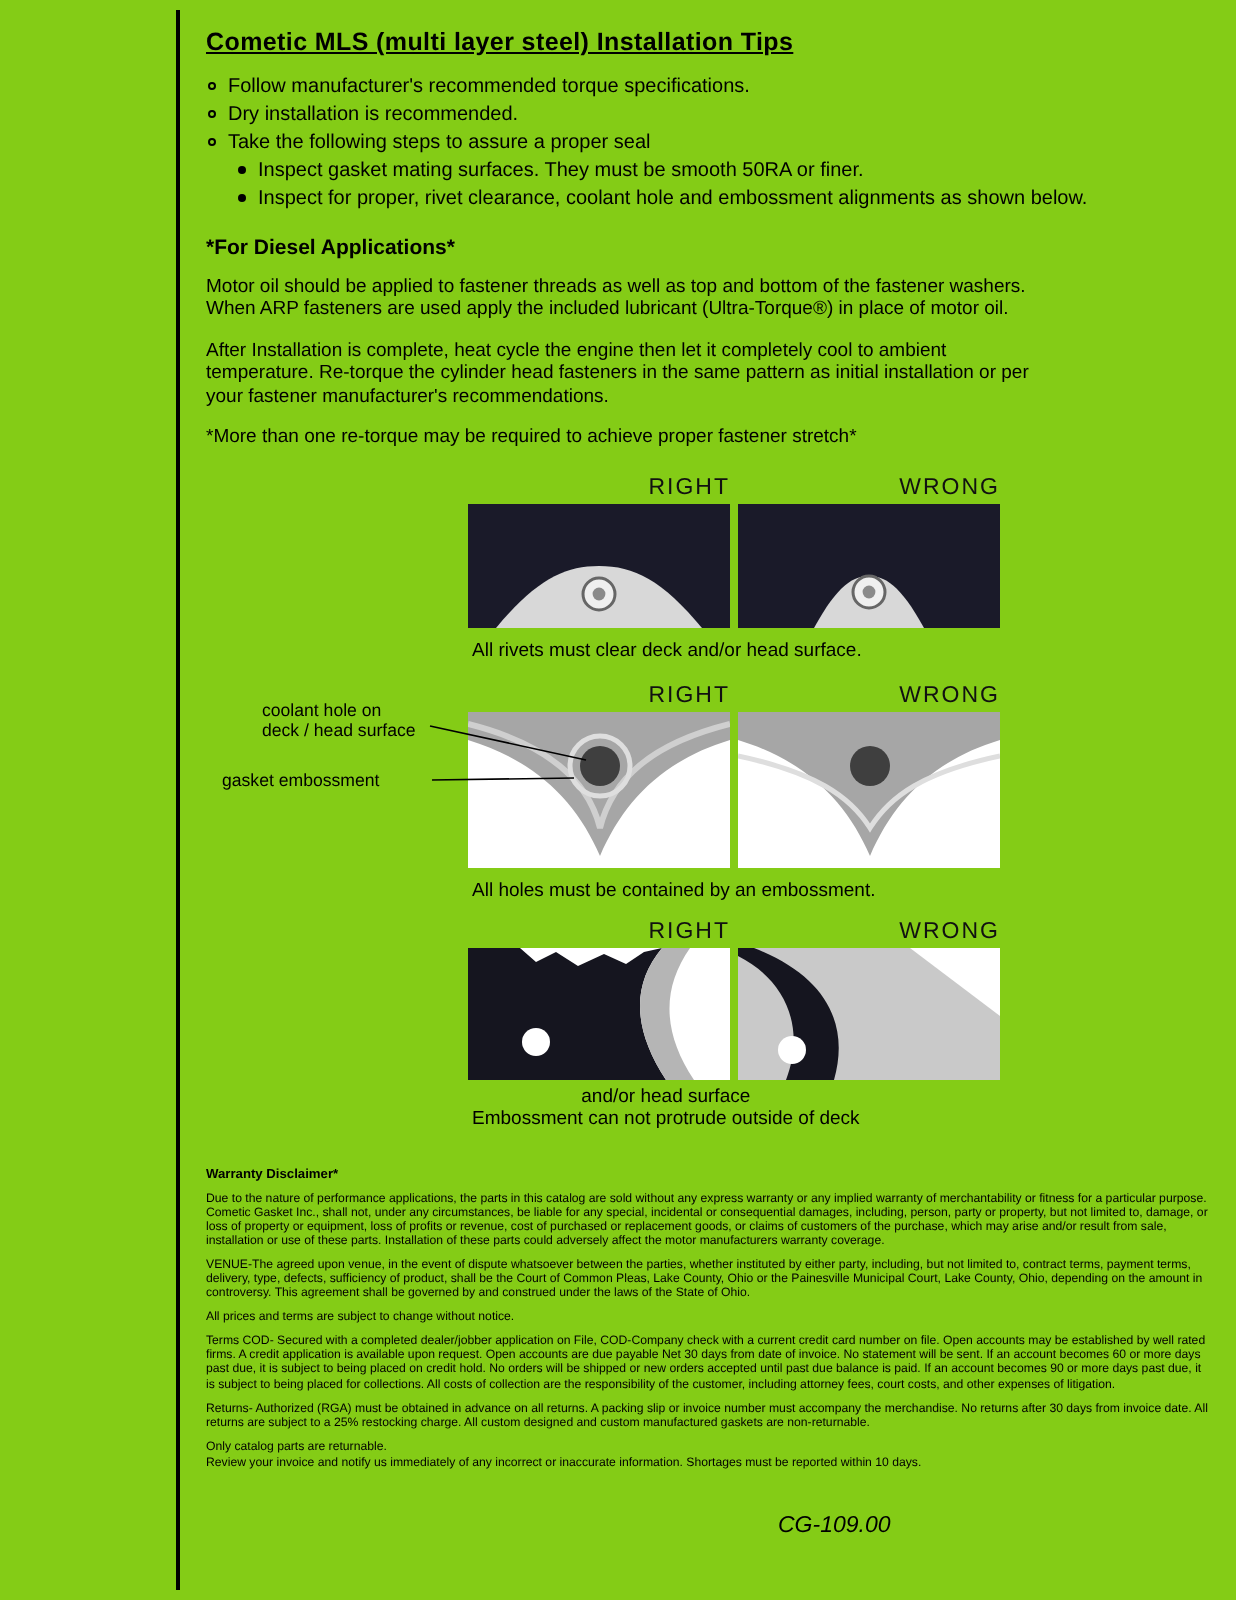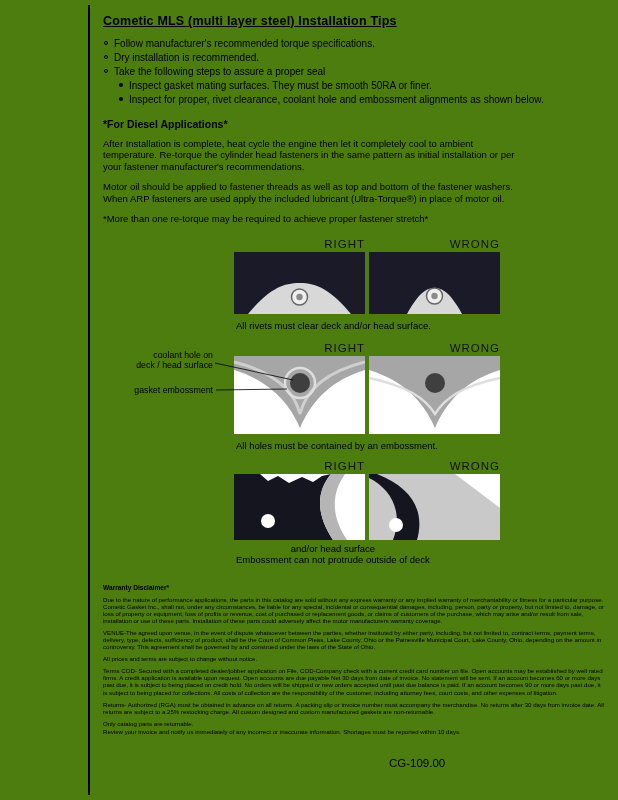--- a/index.html
+++ b/index.html
@@ -1,44 +1,44 @@
 <!DOCTYPE html>
 <html><head>
 <meta charset="utf-8">
 <style>
   html,body{margin:0;padding:0;background:#ffffff;}
   .page{
-    position:relative;width:618px;height:800px;background:#4d7c0f;
+    position:relative;width:618px;height:800px;background:#84cc16;
     font-family:"Liberation Sans", sans-serif;color:#000;overflow:hidden;
   }
   .vrule{position:absolute;left:88px;top:5px;width:2px;height:790px;background:#000;}
   .content{position:absolute;left:103px;top:14px;width:505px;}
   .title{font-size:12.5px;font-weight:bold;text-decoration:underline;margin:0 0 10px 0;letter-spacing:.2px;}
   ul{list-style:none;margin:0;padding:0;}
   .tips{font-size:10px;line-height:11.5px;}
   .tips li{position:relative;padding-left:11px;margin:0 0 2.5px 0;}
   .marker{position:absolute;left:1px;top:3px;width:4px;height:4px;box-sizing:border-box;}
   .marker.hollow{border:1px solid #000;border-radius:50%;}
   .marker.dot{background:#000;border-radius:50%;}
   .subtips{margin-left:15px;}
   .diesel-heading{font-size:10.5px;font-weight:bold;margin:12px 0 8px 0;}
   .para{font-size:9.5px;line-height:11.5px;margin:0 0 9px 0;width:412px;}
   .para.last{margin-bottom:11px;}
   .diagram-section{position:relative;width:505px;height:334px;}
   .dg-label{position:absolute;width:131px;text-align:right;font-size:11.5px;letter-spacing:1px;color:#111;}
   .dg-panel{position:absolute;width:131px;}
   .dg-panel svg{display:block;}
   .dg-caption{position:absolute;font-size:9.5px;line-height:11px;color:#000;text-align:center;}
-  .callout{position:absolute;font-size:8.8px;line-height:10px;text-align:right;}
+  .callout{position:absolute;font-size:8.8px;line-height:10px;}
   .leader-lines{position:absolute;left:0;top:0;pointer-events:none;}
   .warranty{margin-top:14px;width:501px;}
   .warranty-heading{font-size:6.6px;font-weight:bold;margin:0 0 5px 0;}
   .fine{font-size:6.1px;line-height:7.1px;margin:0 0 5px 0;}
   .fine.tight{margin-bottom:1px;}
-  .footer-code{position:absolute;left:389px;top:757px;font-size:11.5px;color:#000;}
+  .footer-code{position:absolute;left:389px;top:757px;font-size:11.5px;color:#000;font-style:italic;}
 </style>
 </head>
 <body>
 
 <div class="page">
   <div class="vrule"></div>
 
   <div class="content">
     <h1 class="title">Cometic MLS (multi layer steel) Installation Tips</h1>
 
@@ -61,22 +61,22 @@
         <span class="marker dot"></span>
         <span>Inspect gasket mating surfaces.  They must be smooth 50RA or finer.</span>
       </li>
       <li>
         <span class="marker dot"></span>
         <span>Inspect for proper, rivet clearance, coolant hole and embossment alignments as shown below.</span>
       </li>
     </ul>
 
     <h2 class="diesel-heading">*For Diesel Applications*</h2>
+    <p class="para">Motor oil should be applied to fastener threads as well as top and bottom of the fastener washers. When ARP fasteners are used apply the included lubricant (Ultra-Torque®) in place of motor oil.</p>
     <p class="para">After Installation is complete, heat cycle the engine then let it completely cool to ambient temperature. Re-torque the cylinder head fasteners in the same pattern as initial installation or per your fastener manufacturer's recommendations.</p>
-    <p class="para">Motor oil should be applied to fastener threads as well as top and bottom of the fastener washers. When ARP fasteners are used apply the included lubricant (Ultra-Torque®) in place of motor oil.</p>
     <p class="para last">*More than one re-torque may be required to achieve proper fastener stretch*</p>
 
     <div class="diagram-section">
 
       <div class="dg-label" style="left:131px;top:2px;">RIGHT</div>
       <div class="dg-label" style="left:266px;top:2px;">WRONG</div>
       <div class="dg-panel" style="left:131px;top:16px;height:62px;">
         <svg width="131" height="62" viewBox="0 0 131 62">
           <rect width="131" height="62" fill="#1a1a29"></rect>
           <path d="M14,62 C34,38 48,31 65.5,31 C83,31 97,38 117,62 Z" fill="#d8d8d8"></path>

